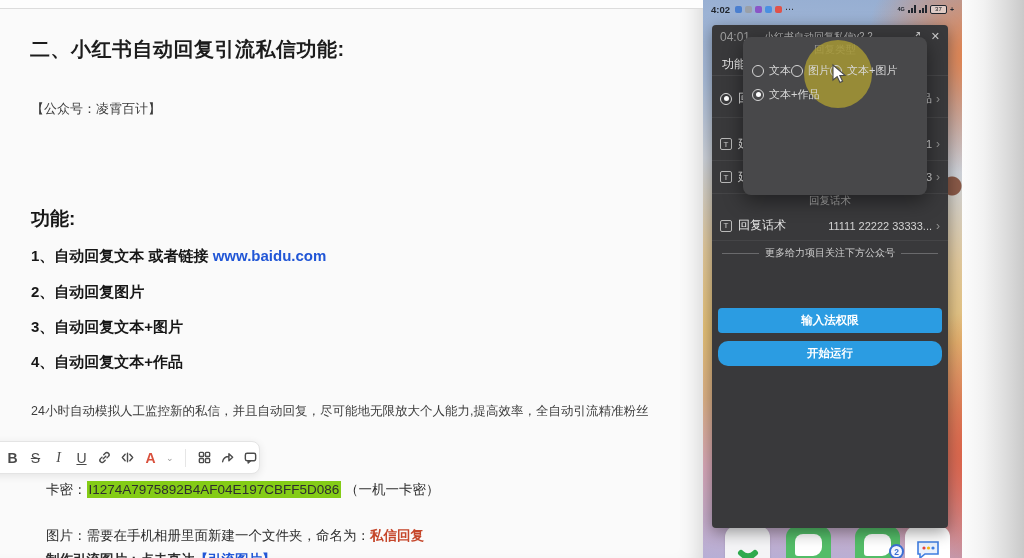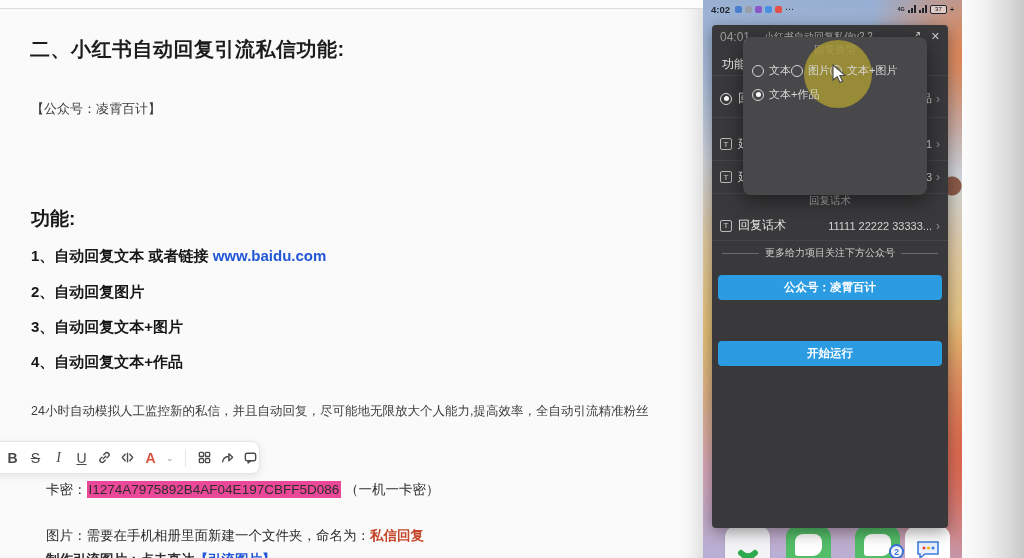--- a/index.html
+++ b/index.html
@@ -27,21 +27,21 @@
   .tb.b { font-weight:bold; }
   .tb.s { text-decoration:line-through; }
   .tb.i { font-family:"Liberation Serif","DejaVu Serif",serif; font-style:italic; }
   .tb.u { text-decoration:underline; }
   .tb.color-a { color:#d9513d; font-weight:bold; }
   .tb svg { stroke:#4c4c4c; fill:none; stroke-width:1.5; stroke-linecap:round; stroke-linejoin:round; }
   .tb-chev { width:8px; height:20px; display:flex; align-items:center; color:#9a9a9a; font-size:9px; cursor:pointer; }
   .tb-sep { width:1px; height:18px; background:#e6e6e6; margin:0 3px; flex:0 0 auto; }
 
   .doc-key { position:absolute; left:46px; top:481px; font-size:13.5px; color:#2e2e2e; }
-  .doc-key .hl { background:#ec4899; padding:1px 2px; }
+  .doc-key .hl { background:#84cc16; padding:1px 2px; }
   .doc-img-note { position:absolute; left:46px; top:527px; font-size:13.5px; color:#2e2e2e; }
   .doc-img-note .red { color:#c5462a; font-weight:bold; }
   .doc-cutoff { position:absolute; left:46px; top:551px; font-size:13.5px; color:#2e2e2e; font-weight:bold; }
   .doc-cutoff .blue { color:#2156d6; }
 
   
   .right-bg { position:absolute; left:962px; top:0; width:62px; height:558px;
               background:linear-gradient(90deg,#fcfcfc 0%,#f2f2f2 35%,#dcdcdc 72%,#c9c9c9 100%); }
 
   
@@ -93,21 +93,21 @@
            display:flex; align-items:center; justify-content:center; flex:0 0 auto; }
 
   .sect-head { position:absolute; left:0; right:0; top:169px; text-align:center; font-size:10.5px; color:#ababab; }
 
   .promo { position:absolute; left:10px; right:10px; top:218px; height:20px; display:flex; align-items:center; gap:6px; }
   .promo .line { flex:1; height:1px; background:#6a6a6c; }
   .promo .txt { font-size:10px; color:#cecece; white-space:nowrap; }
 
   .btn { position:absolute; left:6px; width:224px; height:25px; background:#2b9ce2; border-radius:4px;
          display:flex; align-items:center; justify-content:center; color:#ffffff; font-size:11.5px; font-weight:bold; cursor:pointer; }
-  .btn1 { top:250px; } .btn2 { top:283px; } .btn3 { top:316px; }
+  .btn1 { top:250px; } .btn2 { top:283px; } .btn3 { top:316px;border-radius:10px; }
 
   .dialog { position:absolute; left:31px; top:12px; width:184px; height:158px; background:#48484a;
             border-radius:8px; box-shadow:0 6px 20px rgba(0,0,0,.45); z-index:3; }
   .dlg-title { position:absolute; left:0; right:0; top:6px; text-align:center; font-size:10.5px; color:#9d9d9d; }
   .dlg-row1 { position:absolute; left:9px; top:26px; display:flex; align-items:center; z-index:2; }
   .dlg-row2 { position:absolute; left:9px; top:50px; display:flex; align-items:center; gap:5px; z-index:2; }
   .dlg-opt { display:flex; align-items:center; gap:5px; cursor:pointer; }
   .dlg-opt .radio { border-color:#d6d6d6; }
   .dlg-opt span { font-size:11px; color:#d8d8d8; }
   .cursor-glow { position:absolute; left:61px; top:3px; width:68px; height:68px; border-radius:50%;
@@ -296,21 +296,21 @@
       <span class="val">11111 22222 33333...</span>
       <span class="chev">›</span>
     </div>
 
     <div class="promo">
       <span class="line"></span>
       <span class="txt">更多给力项目关注下方公众号</span>
       <span class="line"></span>
     </div>
 
-    <div class="btn btn1">公众号：凌霄百计</div>
+    <div class="btn btn2">输入法权限</div>
     <div class="btn btn3">开始运行</div>
 
     <div class="dialog">
       <div class="dlg-title">回复类型</div>
       <div class="cursor-glow"></div>
       <div class="dlg-row1">
         <span class="dlg-opt">
           <span class="radio"></span>
           <span>文本</span>
         </span>

